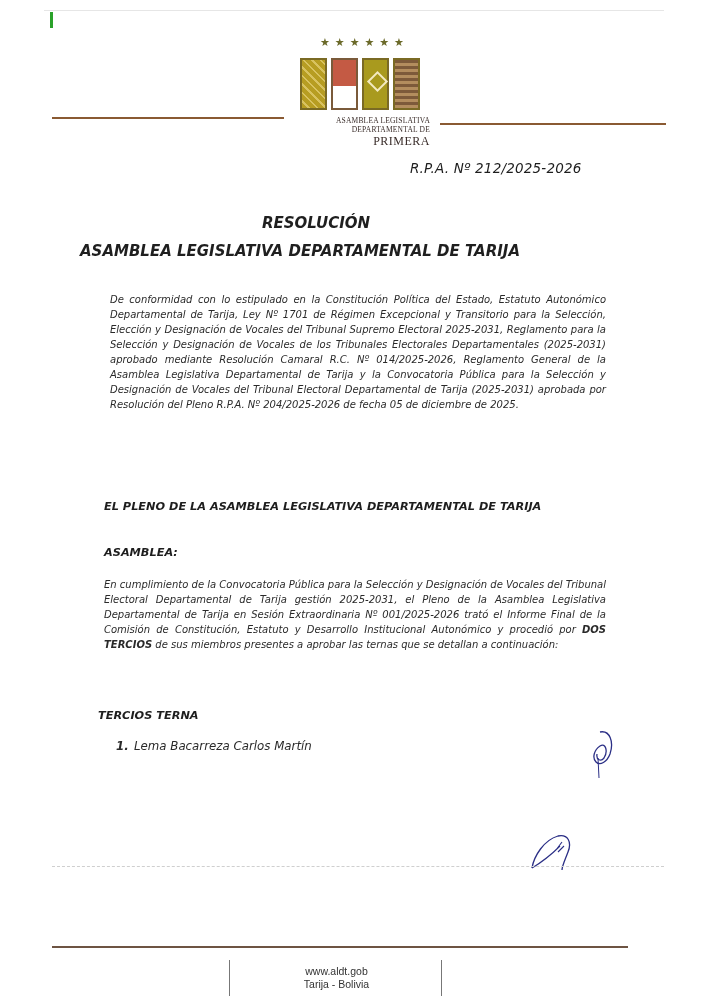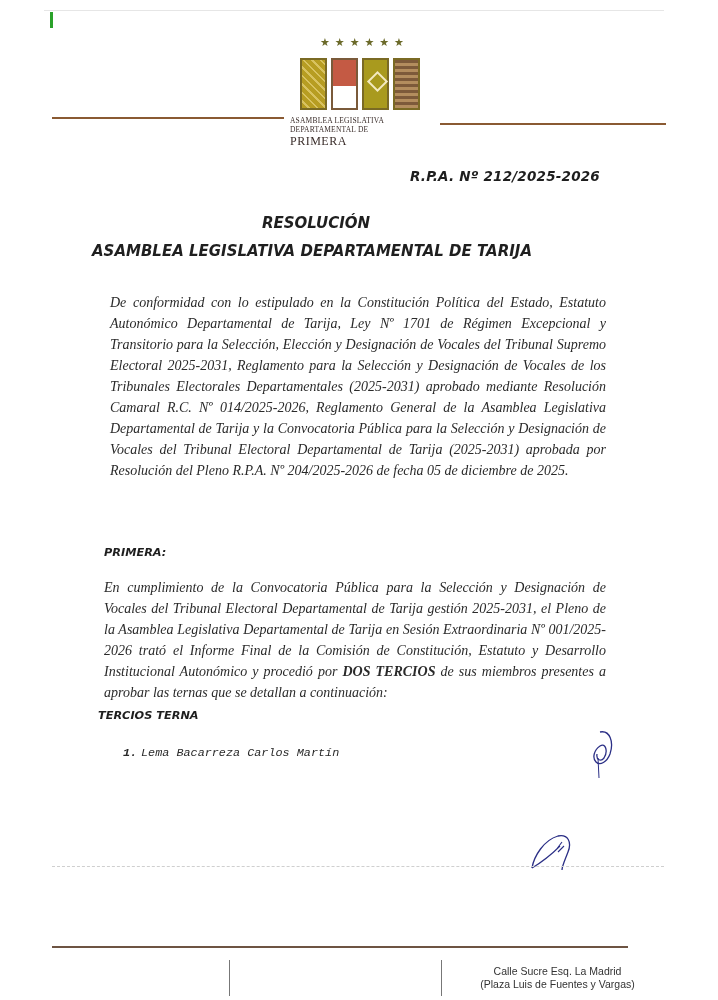--- a/index.html
+++ b/index.html
@@ -14,34 +14,34 @@
   .logo{position:absolute;left:290px;top:34px;width:140px;height:115px;}
   .stars{position:absolute;left:30px;top:2px;width:84px;height:14px;display:flex;justify-content:space-between;
          color:#6b6a2a;font-size:11px;line-height:14px;}
   .tiles{position:absolute;left:10px;top:24px;display:flex;gap:4px;}
   .tile{width:27px;height:52px;border:2px solid #7a6a24;box-sizing:border-box;}
   .t1{background:repeating-linear-gradient(45deg,#b79d22 0 4px,#d8c260 4px 6px);}
   .t2{background:linear-gradient(#c45a44 0 55%,#ffffff 55% 100%);border-color:#7a5a3a;}
   .t3{background:#a99a1e;position:relative;}
   .t3::after{content:"";position:absolute;left:6px;top:14px;width:11px;height:11px;border:2px solid #f3eac0;transform:rotate(45deg);}
   .t4{background:repeating-linear-gradient(#7d5a3a 0 3px,#b38d5e 3px 6px);}
-  .logo-text{position:absolute;left:0;top:82px;width:140px;text-align:left;font-family:"Liberation Serif",serif;color:#3a2d2a;}
+  .logo-text{position:absolute;left:0;top:82px;width:140px;text-align:right;font-family:"Liberation Serif",serif;color:#3a2d2a;}
   .logo-l1,.logo-l2{font-size:7.5px;line-height:9px;letter-spacing:.2px;display:block;}
   .logo-l3{font-size:12px;line-height:14px;display:block;letter-spacing:.5px;}
-  .ref{position:absolute;left:410px;top:160px;font-size:13.5px;font-weight:bold;font-style:italic;letter-spacing:.2px;color:#1e1e1e;margin-top:8px;}
+  .ref{position:absolute;left:410px;top:160px;font-size:13.5px;font-weight:normal;font-style:italic;letter-spacing:.2px;color:#1e1e1e;}
   .title1{position:absolute;left:0;width:632px;top:214px;text-align:center;font-size:15px;font-weight:bold;font-style:italic;}
-  .title2{position:absolute;left:0;width:600px;top:242px;text-align:center;font-size:15px;font-weight:bold;font-style:italic;padding-left:12px;}
-  .para{position:absolute;left:110px;width:496px;font-size:14px;line-height:21px;font-style:italic;text-align:justify;color:#2a2a2a;font-family:Liberation Serif, serif;}
+  .title2{position:absolute;left:0;width:600px;top:242px;text-align:center;font-size:15px;font-weight:bold;font-style:italic;}
+  .para{position:absolute;left:110px;width:496px;font-size:10px;line-height:15px;font-style:italic;text-align:justify;color:#2a2a2a;}
   .p1{top:292px;}
   .p2{top:577px;left:104px;width:502px;}
   .heading{position:absolute;font-size:11.3px;font-weight:bold;font-style:italic;color:#1e1e1e;}
   .h-pleno{left:104px;top:500px;}
   .h-resuelve{left:104px;top:546px;}
   .h-terna{left:98px;top:709px;}
-  .terna-list{position:absolute;left:116px;top:738px;list-style:none;margin:7px;padding:0;font-size:11.8px;font-style:italic;line-height:17px;color:#2a2a2a;font-family:Liberation Mono, monospace;}
+  .terna-list{position:absolute;left:116px;top:738px;list-style:none;margin:0;padding:0;font-size:11.8px;font-style:italic;line-height:17px;color:#2a2a2a;}
   .terna-list .num{display:inline-block;width:18px;font-weight:bold;font-style:italic;}
   .sig{position:absolute;}
   .sig1{left:580px;top:728px;width:40px;height:54px;}
   .sig2{left:528px;top:828px;width:50px;height:44px;}
   .dash-line{position:absolute;left:52px;top:866px;width:612px;height:1px;border-top:1px dashed #cfcfcf;}
   .foot-line{position:absolute;left:52px;top:946px;width:576px;height:2px;background:#6d5443;}
   .footer{position:absolute;left:40px;top:960px;width:640px;height:36px;font-family:"Liberation Sans",sans-serif;}
   .f-left{position:absolute;left:26px;top:3px;font-size:9.5px;line-height:13px;color:#8a8a8a;font-style:italic;}
   .f-left span.lbl{display:inline-block;width:28px;margin-top:40px;}
   .f-sep1{position:absolute;left:189px;top:0;width:1px;height:36px;background:#777;}
@@ -82,21 +82,22 @@
     </div>
   </div>
 
   <div class="ref">R.P.A. Nº 212/2025-2026</div>
 
   <div class="title1">RESOLUCIÓN</div>
   <div class="title2">ASAMBLEA LEGISLATIVA DEPARTAMENTAL DE TARIJA</div>
 
   <div class="para p1">De conformidad con lo estipulado en la Constitución Política del Estado, Estatuto Autonómico Departamental de Tarija, Ley Nº 1701 de Régimen Excepcional y Transitorio para la Selección, Elección y Designación de Vocales del Tribunal Supremo Electoral 2025-2031, Reglamento para la Selección y Designación de Vocales de los Tribunales Electorales Departamentales (2025-2031) aprobado mediante Resolución Camaral R.C. Nº 014/2025-2026, Reglamento General de la Asamblea Legislativa Departamental de Tarija y la Convocatoria Pública para la Selección y Designación de Vocales del Tribunal Electoral Departamental de Tarija (2025-2031) aprobada por Resolución del Pleno R.P.A. Nº 204/2025-2026 de fecha 05 de diciembre de 2025.</div>
 
-  <div class="heading h-resuelve">PRIMERA:</div>
+  <div class="heading h-pleno">EL PLENO DE LA ASAMBLEA LEGISLATIVA DEPARTAMENTAL DE TARIJA</div>
+  <div class="heading h-resuelve">ASAMBLEA:</div>
 
   <div class="para p2"><span>En cumplimiento de la Convocatoria Pública para la Selección y Designación de Vocales del Tribunal Electoral Departamental de Tarija gestión 2025-2031, el Pleno de la Asamblea Legislativa Departamental de Tarija en Sesión Extraordinaria Nº 001/2025-2026 trató el Informe Final de la Comisión de Constitución, Estatuto y Desarrollo Institucional Autonómico y procedió por </span><span class="b">DOS TERCIOS</span><span> de sus miembros presentes a aprobar las ternas que se detallan a continuación:</span></div>
 
   <div class="heading h-terna">TERCIOS TERNA</div>
   <ul class="terna-list">
     <li><span class="num">1.</span><span>Lema Bacarreza Carlos Martín</span></li>
   </ul>
 
   <svg class="sig sig1" viewBox="0 0 40 54">
     <path d="M20 4 C30 2 34 14 30 26 C27 34 20 38 16 34 C12 30 14 22 20 18 C26 14 28 24 24 30 C21 34 16 32 17 26" fill="none" stroke="#2b2f86" stroke-width="1.3"></path>
@@ -109,19 +110,19 @@
 
   <div class="dash-line"></div>
   <div class="foot-line"></div>
 
   <div class="footer">
     <div class="f-left">
       <div><span class="lbl">Telf.</span><span>6113312</span></div>
       <div><span class="lbl">Fax</span><span>2789345</span></div>
     </div>
     <div class="f-sep1"></div>
+    <div class="f-mid">
+      <div>www.aldt.gob</div>
+      <div>Tarija - Bolivia</div>
+    </div>
     <div class="f-sep2"></div>
-    <div class="f-right">
-      <div>Calle Sucre Esq. La Madrid</div>
-      <div>(Plaza Luis de Fuentes y Vargas)</div>
-    </div>
   </div>
 </div>
 
 </body></html>

